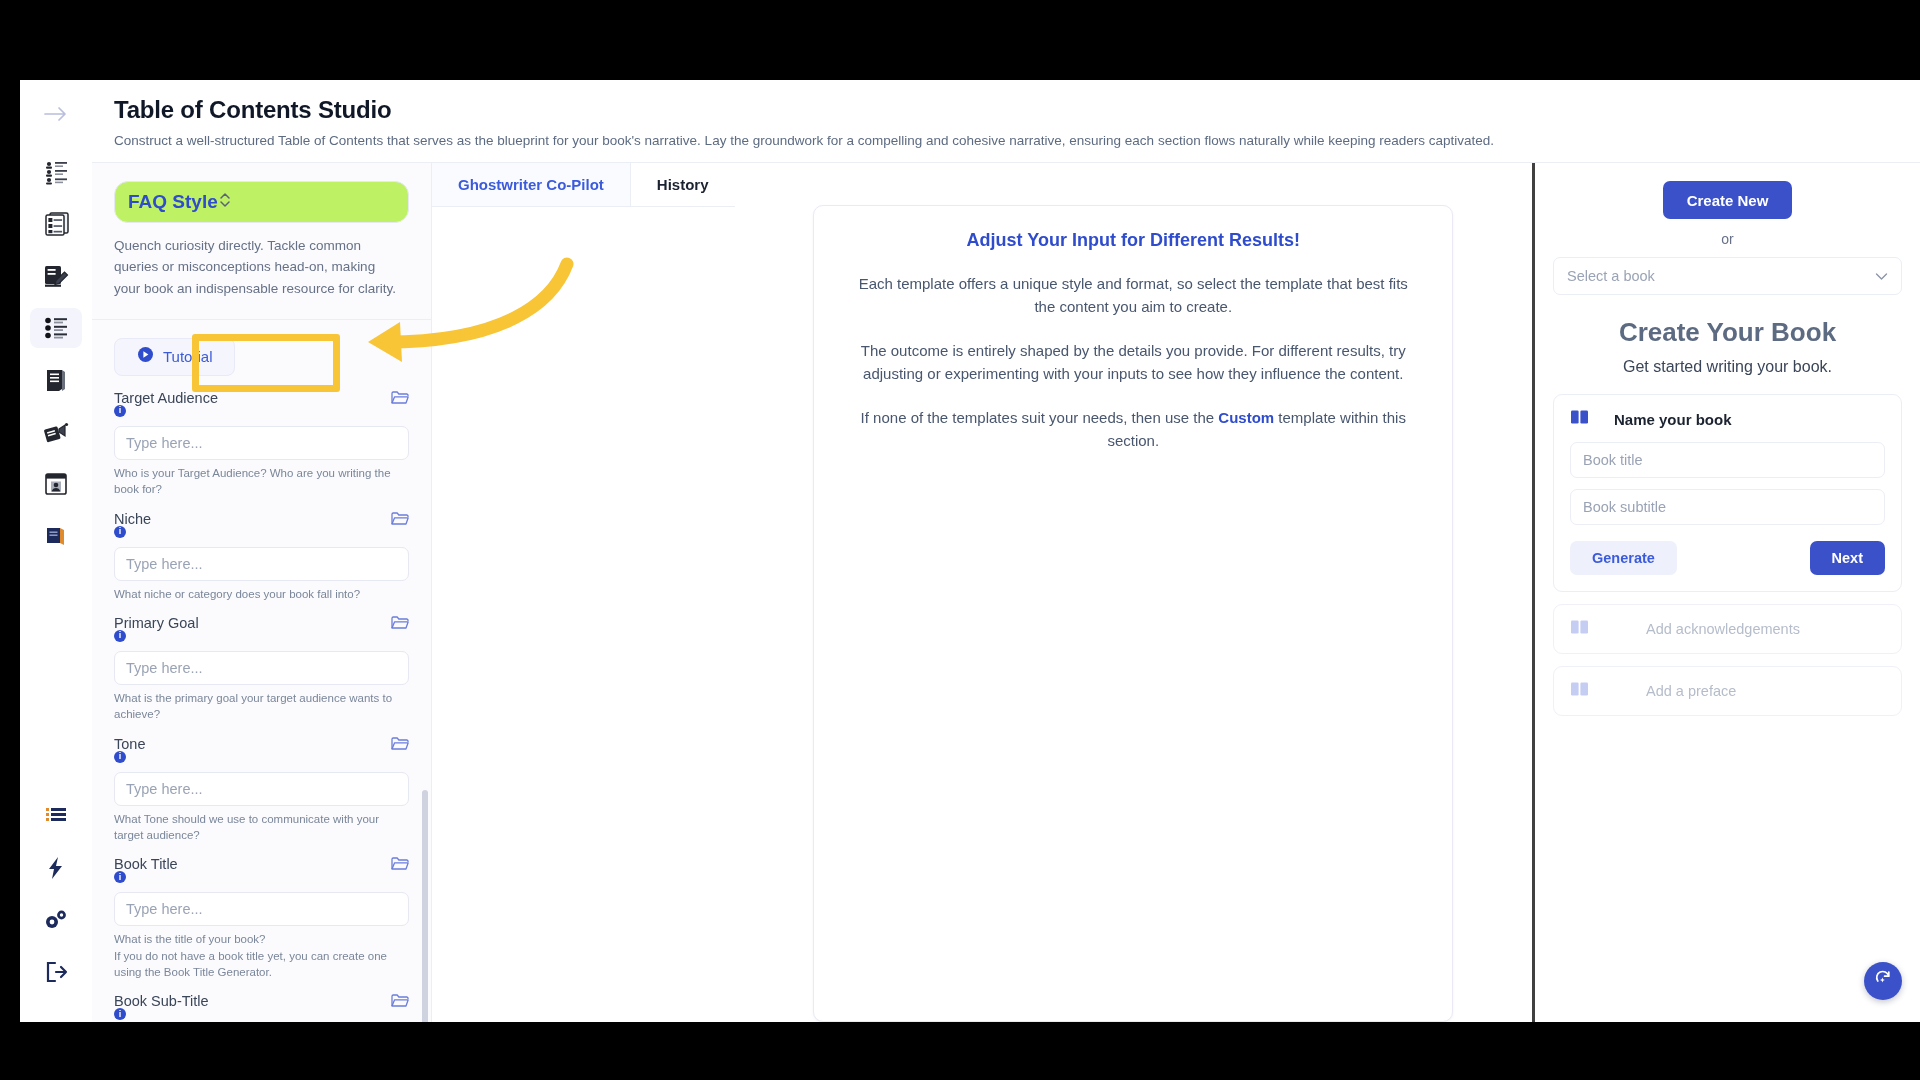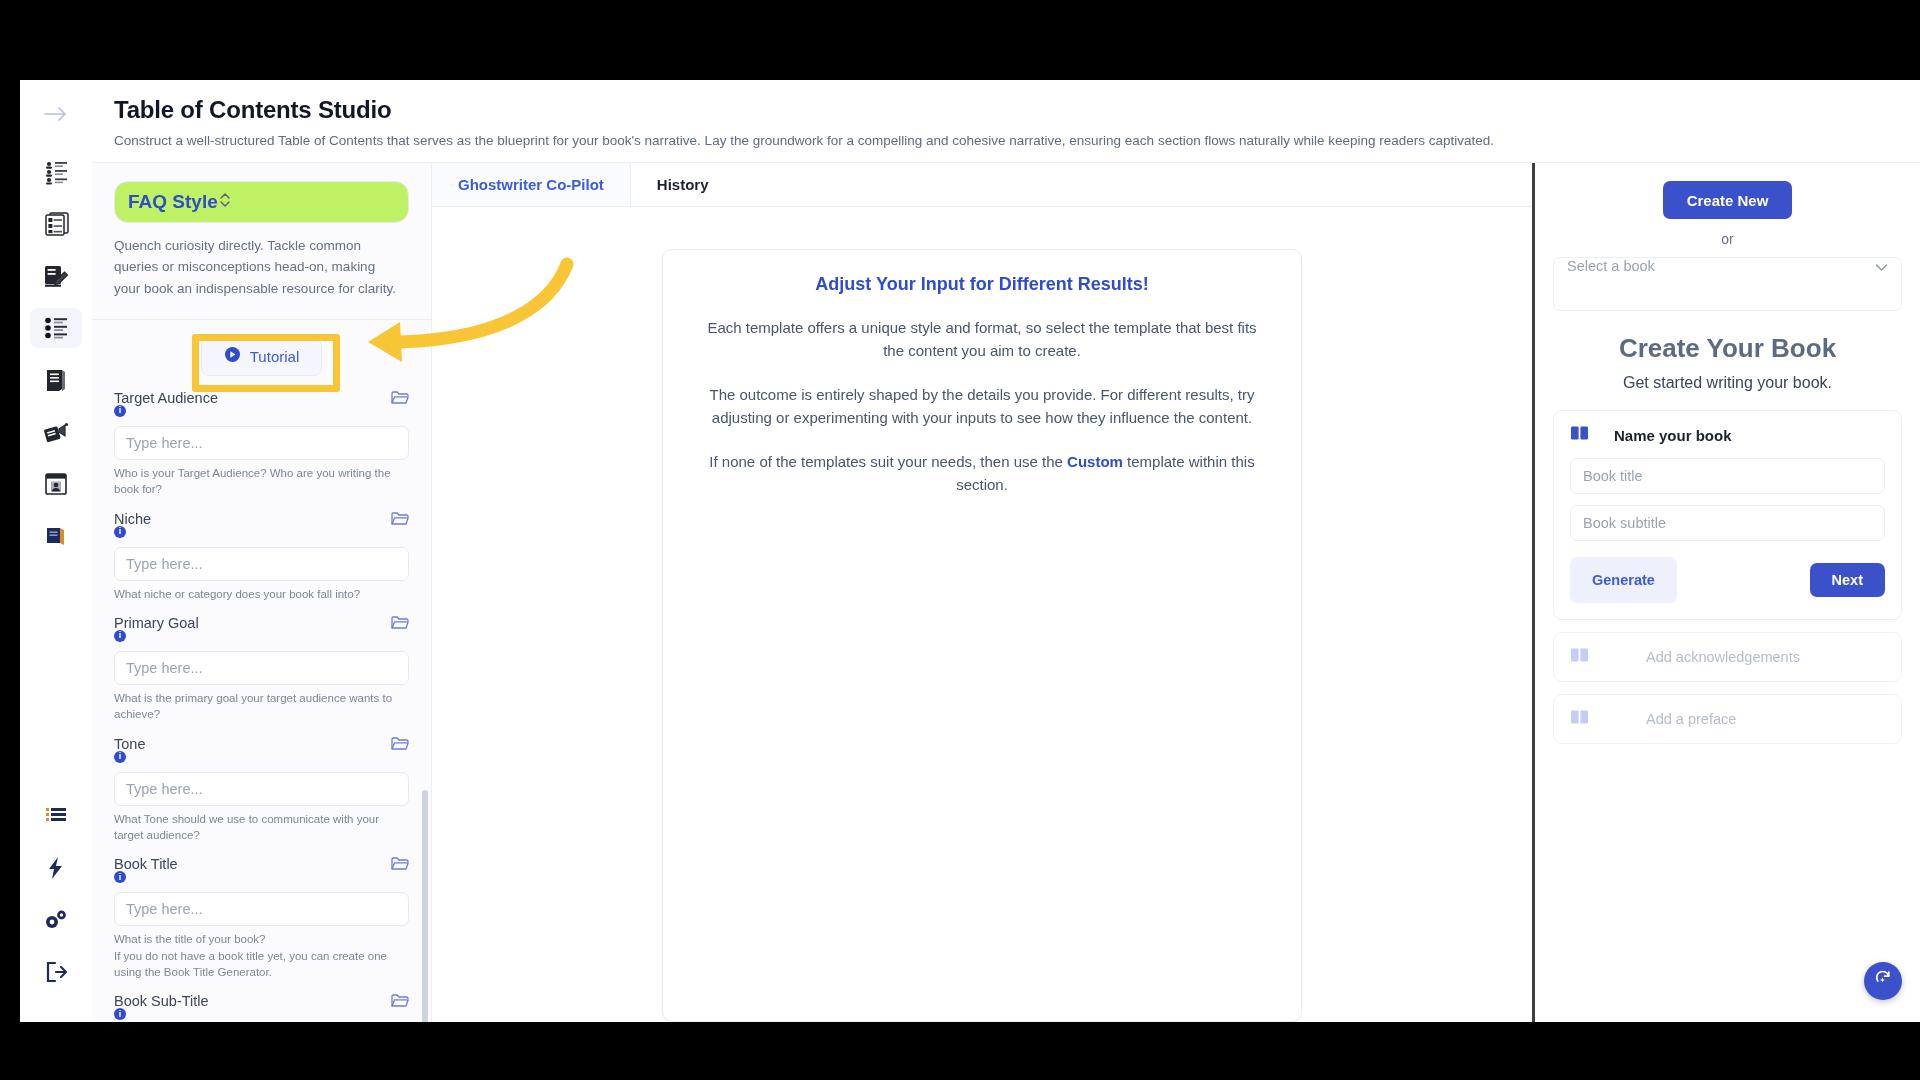--- a/index.html
+++ b/index.html
@@ -80,21 +80,21 @@
   .style-desc {
     padding: 12px 26px 0 22px;
     font-size: 13.5px; line-height: 1.58; color: #667187;
   }
   .sep { height: 1px; background: #eceef6; margin: 20px 0 0 0; }
 
   #formscroll {
     flex: 1; overflow: hidden; position: relative;
     padding: 0 22px 0 22px;
   }
-  .tutorial-row { display: flex; justify-content: center; padding: 18px 0 14px 0; }
+  .tutorial-row { display: flex; padding: 18px 0 14px 0; }
   .tutorial-btn {
     background: #f4f5fd; border: 1px solid #e8eaf7;
     border-radius: 8px; height: 38px; padding: 0 22px;
     display: flex; align-items: center; gap: 9px; cursor: pointer;
   }
   .tutorial-btn .tlabel { font-size: 15px; color: #3b5bdb; font-weight: 500; }
 
   .field { margin-bottom: 2px; }
   .field-head {
     display: flex; align-items: flex-start; justify-content: space-between;
@@ -120,21 +120,21 @@
   .field-help {
     margin-top: 5px; margin-bottom: 13px;
     font-size: 11.5px; line-height: 1.42; color: #7a8699;
   }
   .scroll-track {
     position: absolute; right: 3px; top: 470px;
     width: 6px; height: 290px; border-radius: 3px; background: #cfd3e0;
   }
 
   
-  #centercol { flex: 1; display: flex; flex-direction: column; min-width: 0; background: #fff; }
+  #centercol { flex: 1; display: flex; flex-direction: row; min-width: 0; background: #fff; }
   #tabs { height: 44px; border-bottom: 1px solid #eceef6; display: flex; align-items: stretch; }
   .tab {
     padding: 0 26px; display: flex; align-items: center;
     font-size: 15px; font-weight: bold; cursor: pointer;
     background: #fff;
   }
   .tab.active { color: #3b5bdb; background: #fafbff; border-right: 1px solid #eceef6; }
   .tab.inactive { color: #1c2330; }
 
   #centerbody { flex: 1; display: flex; justify-content: center; padding-top: 42px; }
@@ -162,22 +162,22 @@
     position: relative;
   }
   .create-new-row { display: flex; justify-content: center; }
   .btn-primary {
     background: #3b51c9; color: #fff; border: none; border-radius: 7px;
     height: 38px; padding: 0 24px; font-size: 15px; font-weight: bold;
     cursor: pointer; font-family: "Liberation Sans", sans-serif;
   }
   .or-row { text-align: center; font-size: 14px; color: #667187; margin: 12px 0 10px; }
   .book-select {
-    width: 100%; height: 54px; border: 1px solid #eceef6; border-radius: 7px;
-    background: #fff; display: flex; justify-content: space-between;
+    width: 100%; height: 38px; border: 1px solid #eceef6; border-radius: 7px;
+    background: #fff; display: flex; align-items: center; justify-content: space-between;
     padding: 0 13px; cursor: pointer;
   }
   .book-select .ph { font-size: 14.5px; color: #9aa3b5; }
   .right-h2 {
     text-align: center; font-size: 26px; color: #5d6b82; font-weight: bold;
     margin-top: 22px;
   }
   .right-sub { text-align: center; font-size: 16px; color: #3a4558; margin-top: 10px; }
 
   .panel {
@@ -188,21 +188,21 @@
   .panel-head .ptitle { font-size: 15px; font-weight: bold; color: #1c2330; }
   .panel-input {
     width: 100%; height: 36px; border: 1px solid #eceef6; border-radius: 7px;
     padding: 0 12px; font-size: 14.5px; color: #333; outline: none;
     margin-bottom: 11px; font-family: "Liberation Sans", sans-serif;
   }
   .panel-input::placeholder { color: #9aa3b5; }
   .panel-actions { display: flex; justify-content: space-between; align-items: center; margin-top: 5px; }
   .btn-soft {
     background: #eef0fb; color: #3b5bdb; border: none; border-radius: 7px;
-    height: 46px; padding: 0 22px; font-size: 14.5px; font-weight: bold; cursor: pointer;
+    height: 34px; padding: 0 22px; font-size: 14.5px; font-weight: bold; cursor: pointer;
     font-family: "Liberation Sans", sans-serif;
   }
   .btn-next {
     background: #3b51c9; color: #fff; border: none; border-radius: 7px;
     height: 34px; padding: 0 22px; font-size: 14.5px; font-weight: bold; cursor: pointer;
     font-family: "Liberation Sans", sans-serif;
   }
   .ghost-row {
     margin-top: 12px; border: 1px solid #f0f1f8; border-radius: 9px;
     height: 50px; display: flex; align-items: center; gap: 12px; padding: 0 16px;

